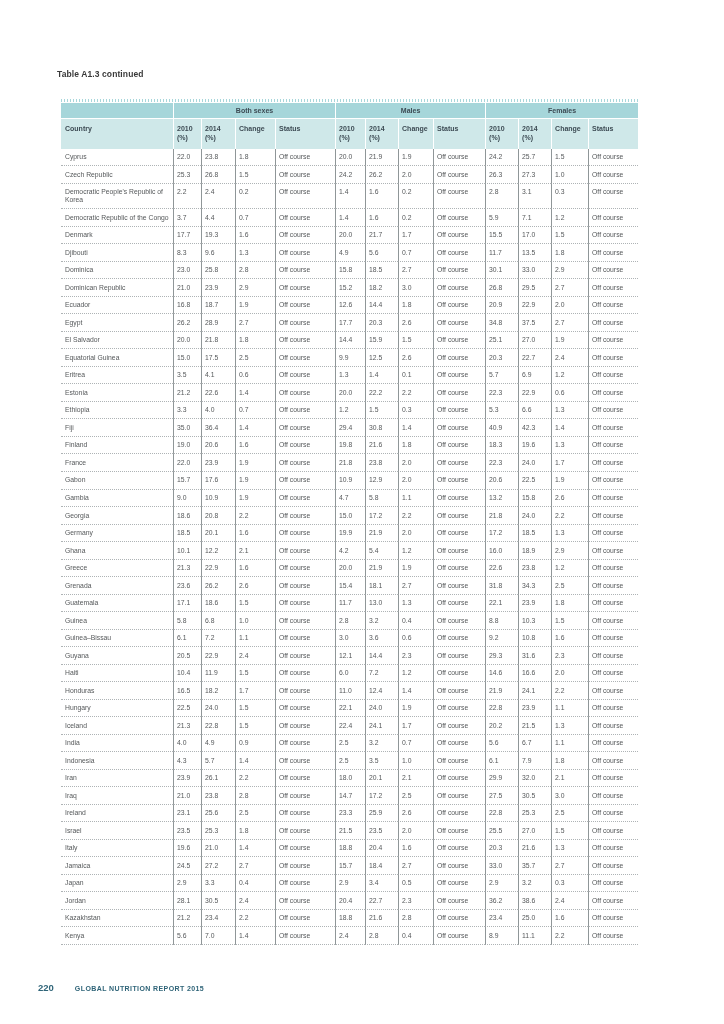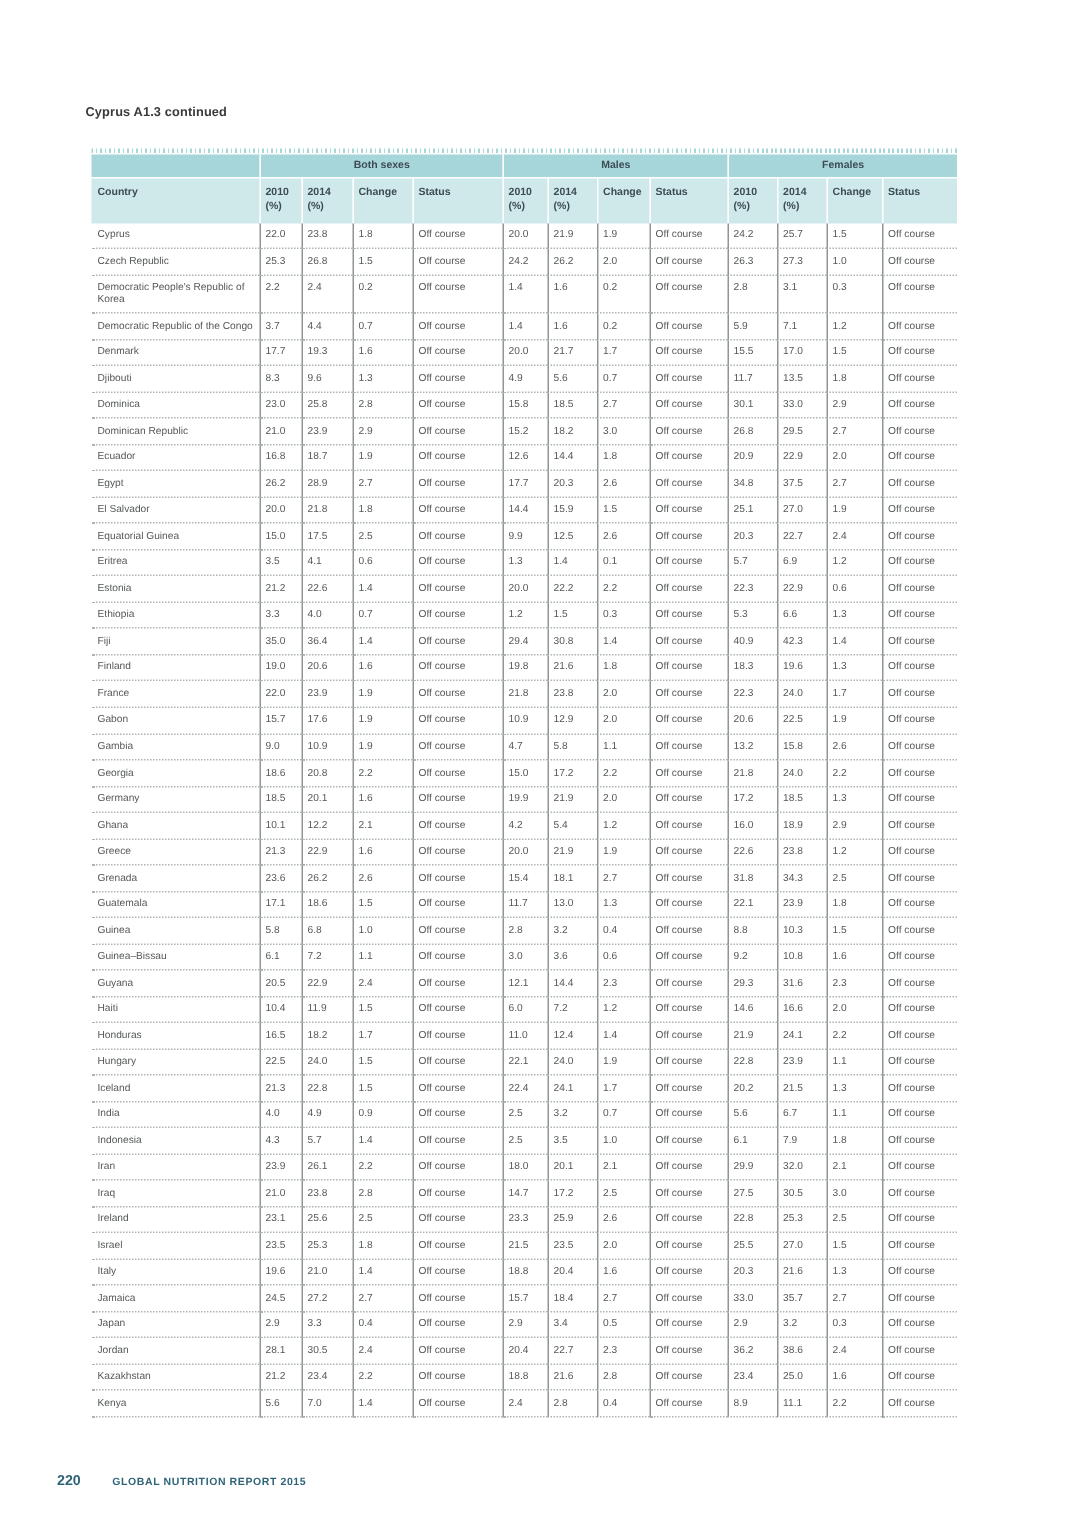--- a/index.html
+++ b/index.html
@@ -32,21 +32,21 @@
   tbody td.col-country { border-left:none; padding-left:4px; }
 
   .page-footer { position:absolute; left:38px; top:982px;
                  display:flex; align-items:baseline; gap:21px; color:#2f6478; }
   .page-footer .page-num { font-size:9.5px; font-weight:bold; }
   .page-footer .report-name { font-size:7px; font-weight:bold; letter-spacing:0.4px; }
 </style>
 </head>
 <body>
 
-<div class="page-title">Cyprus A1.3 continued</div>
+<div class="page-title">Table A1.3 continued</div>
 
 <div class="table-wrap">
   <div class="fringe"></div>
   <table>
     <colgroup>
       <col style="width:112px">
         <col style="width:28px">
         <col style="width:34px">
         <col style="width:40px">
         <col style="width:60px">

